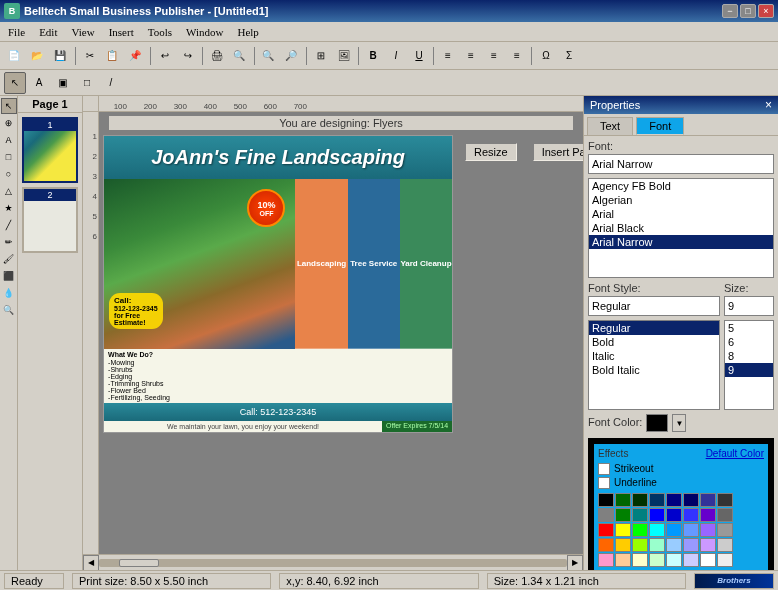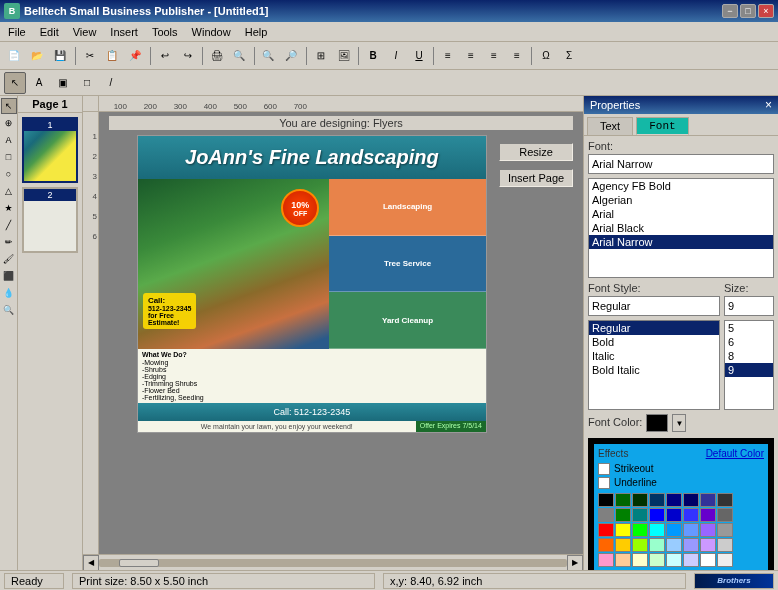--- a/index.html
+++ b/index.html
@@ -25,20 +25,21 @@
 
     
     .menu-bar {
       background: #d4d0c8;
       height: 20px;
       display: flex;
       align-items: center;
       padding: 0 2px;
       border-bottom: 1px solid #b0a898;
       gap: 2px;
+      font-family: Liberation Serif, serif;
     }
     .menu-item { padding: 1px 6px; cursor: pointer; font-size: 11px; }
 
     
     .toolbar {
       background: #d4d0c8;
       height: 28px;
       display: flex;
       align-items: center;
       padding: 2px 4px;
@@ -184,21 +185,21 @@
     }
     .flyer-contact {
       position: absolute;
       bottom: 20px;
       left: 5px;
       background: rgba(255,220,0,0.9);
       color: #000;
       font-size: 7px;
       font-weight: bold;
       padding: 3px 5px;
-      border-radius: 3px;
+      border-radius: 11px;
     }
     .flyer-service-btn {
       flex: 1;
       display: flex;
       align-items: center;
       justify-content: center;
       color: white;
       font-size: 8px;
       font-weight: bold;
       border-bottom: 1px solid rgba(255,255,255,0.3);
@@ -225,22 +226,22 @@
       background: #1a6a2a;
       color: #aaffaa;
       text-align: right;
       font-size: 7px;
       padding: 1px 4px;
     }
 
     
     .canvas-side-btns {
       display: flex;
-      flex-direction: column;
-      gap: 8px;
+      flex-direction: row;
+      gap: 16px;
       padding: 8px 4px;
     }
     .side-btn {
       background: #d4d0c8;
       border: 1px solid #808080;
       border-right: 1px solid #f0ece4;
       border-bottom: 1px solid #f0ece4;
       padding: 2px 8px;
       font-size: 11px;
       cursor: pointer;
@@ -274,24 +275,23 @@
     .props-tab {
       padding: 2px 12px;
       font-size: 11px;
       cursor: pointer;
       border: 1px solid #b0a898;
       border-bottom: none;
       background: #c8c4bc;
       margin-left: 3px;
     }
     .props-tab.active {
-      background: #14b8a6;
+      background: #0ea5e9;
       border-bottom: 1px solid #d4d0c8;
       z-index: 1;
-      font-family: Liberation Mono, monospace;
     }
     .props-content {
       padding: 4px;
       flex: 1;
       overflow-y: auto;
     }
     .prop-label {
       font-size: 11px;
       color: #333;
       margin-bottom: 2px;
@@ -463,21 +463,21 @@
       overflow: hidden;
     }
     .tree-img {
       width: 100%;
       height: 100%;
       background: linear-gradient(160deg, #1a5a2a 0%, #3a8a3a 30%, #5aaa4a 45%, #8a6a2a 65%, #c87040 80%, #2a5a8a 95%);
     }
     .flyer-right-side {
       width: 45%;
       display: flex;
-      flex-direction: column;
+      flex-direction: row;
       position: relative;
     }
     .props-size-input {
       width: 100%;
       height: 20px;
       border: 1px solid #808080;
       background: white;
       padding: 1px 3px;
       font-size: 11px;
     }
@@ -845,18 +845,19 @@
 
       </div>
     </div>
 
   </div>
 
   <div class="status-bar">
     <div class="status-seg">Ready</div>
     <div class="status-seg">Print size: 8.50 x 5.50 inch</div>
     <div class="status-seg">x,y: 8.40, 6.92 inch</div>
+    <div class="status-seg">Size: 1.34 x 1.21 inch</div>
     <div style="width:80px; height:16px; border:1px solid #b0a898; overflow:hidden; flex-shrink:0;">
       <div style="background:linear-gradient(to right, #001a4d, #003399); color:#aaccff; font-size:8px; font-weight:bold; text-align:center; height:100%; display:flex; align-items:center; justify-content:center; font-style:italic;">Brothers</div>
     </div>
   </div>
 
 </div>
 
 </body></html>

